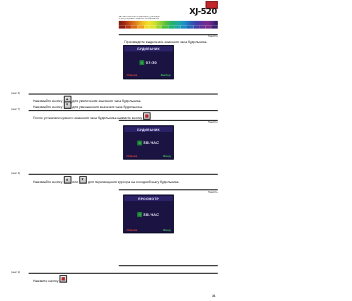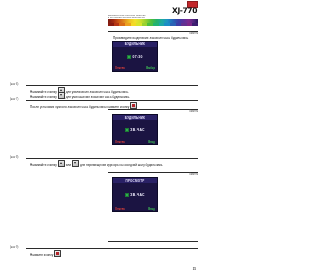--- a/index.html
+++ b/index.html
@@ -130,21 +130,21 @@
     font-size:3px;color:#333;font-weight:bold;
   }
 </style>
 </head>
 <body>
 
 <div class="page">
 
   <div class="header">
     <div class="badge"></div>
-    <div class="model">XJ-770</div>
+    <div class="model">XJ-520</div>
     <div class="hdr-lines">
       <span class="hdr-line">автоматическая   коррекция   трапеции</span>
       <span class="hdr-line">и  регулировка  окраски  изображения</span>
     </div>
     <div class="spectrum"></div>
     <div class="spectrum-blocks">
       <i style="background:#8a1b10"></i>
         <i style="background:#b63514"></i>
       <i style="background:#d96b17"></i>
         <i style="background:#eda01f"></i>

